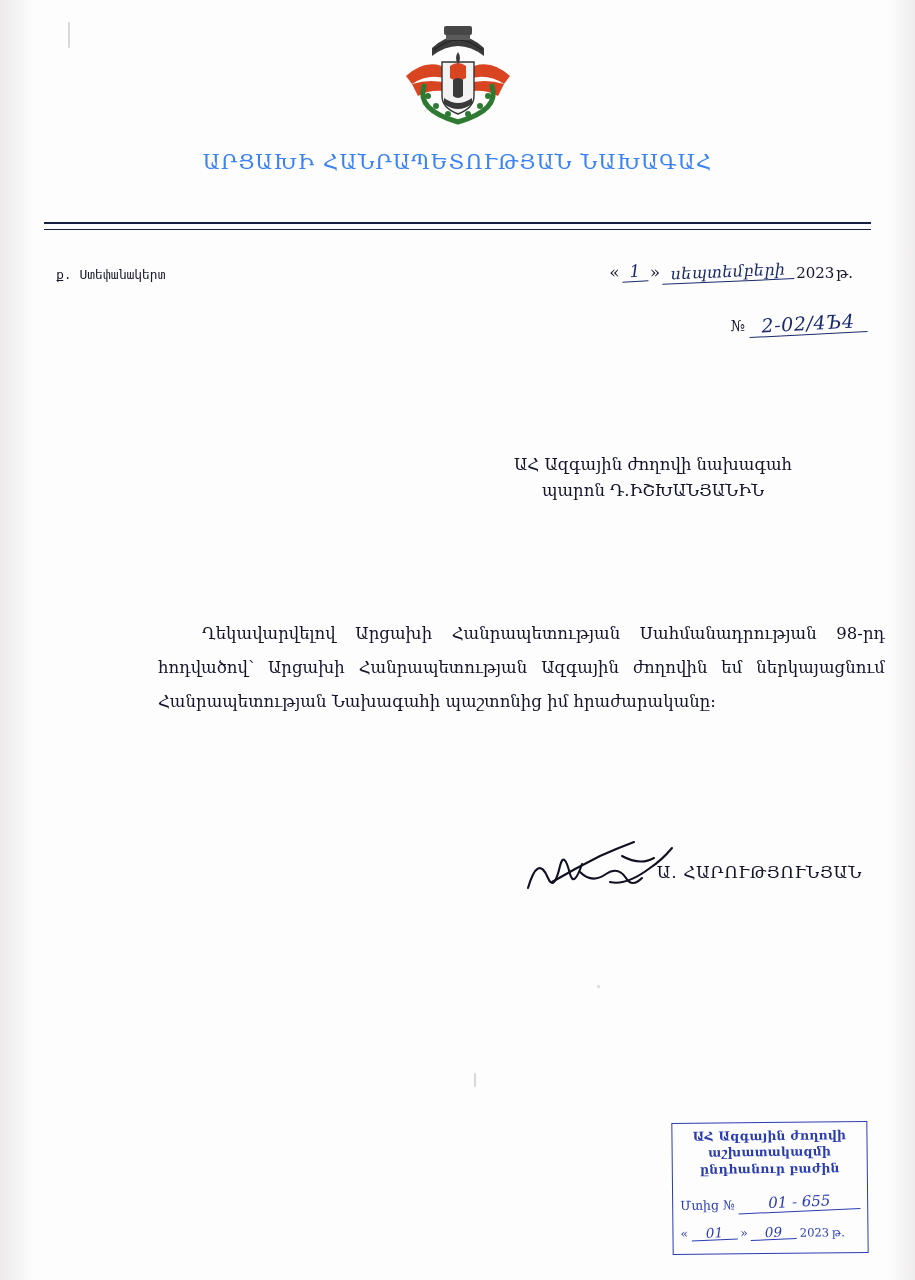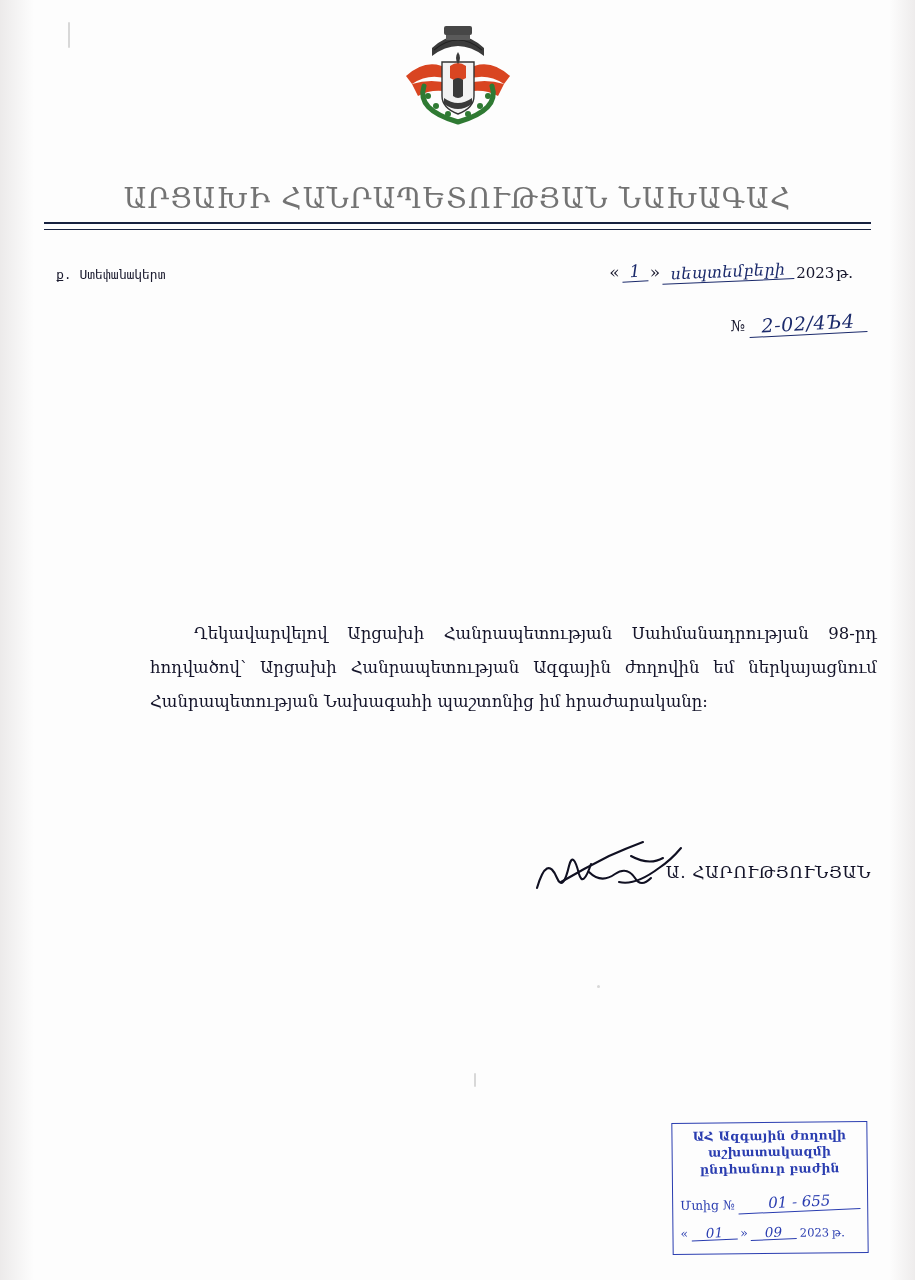--- a/index.html
+++ b/index.html
@@ -50,25 +50,24 @@
   }
 
   
   .org-title {
     position: absolute;
     top: 150px;
     left: 0;
     right: 0;
     text-align: center;
     font-family: "DejaVu Serif", "Liberation Serif", serif;
-    font-size: 28px;
+    font-size: 21px;
     letter-spacing: 1.2px;
-    color: #737373;
+    color: #3b82f6;
     white-space: nowrap;
-    margin-top: 32px;
   }
 
   .rule {
     position: absolute;
     left: 44px;
     right: 44px;
     top: 222px;
     height: 5px;
     border-top: 2.2px solid #16213f;
     border-bottom: 1.3px solid #16213f;
@@ -164,36 +163,36 @@
     position: absolute;
     left: 146px;
     top: 570px;
     font-family: "DejaVu Serif", "Liberation Serif", serif;
     font-size: 16.5px;
     color: #14142a;
   }
 
   .body-text {
     position: absolute;
-    left: 150px;
+    left: 158px;
     top: 617px;
     width: 727px;
     font-family: "DejaVu Serif", "Liberation Serif", serif;
     font-size: 16.5px;
     line-height: 2.05;
     text-align: justify;
     text-indent: 44px;
     color: #14142a;
   }
 
   
   .signature-block {
     position: absolute;
     top: 846px;
-    right: 44px;
+    right: 53px;
     width: 420px;
     height: 60px;
   }
   .sig-scribble {
     position: absolute;
     left: 80px;
     top: -8px;
     width: 160px;
     height: 62px;
   }
@@ -308,20 +307,24 @@
     <span class="hand-month">սեպտեմբերի</span>
     <span class="year">2023</span>
     <span class="year">թ.</span>
   </div>
 
   <div class="docnum">
     <span>№</span>
     <span class="hand-num">2-02/4Ъ4</span>
   </div>
 
+  <div class="addressee">
+    <div>ԱՀ Ազգային ժողովի նախագահ</div>
+    <div>պարոն Դ.ԻՇԽԱՆՅԱՆԻՆ</div>
+  </div>
 
 
   <div class="body-text">Ղեկավարվելով Արցախի Հանրապետության Սահմանադրության 98-րդ հոդվածով՝ Արցախի Հանրապետության Ազգային ժողովին եմ ներկայացնում Հանրապետության Նախագահի պաշտոնից իմ հրաժարականը:</div>
 
   <div class="signature-block">
     <div class="sig-scribble">
       <svg viewBox="0 0 160 62" width="160" height="62" xmlns="http://www.w3.org/2000/svg">
         <g fill="none" stroke="#101022" stroke-width="2.1" stroke-linecap="round" stroke-linejoin="round">
           <path d="M6 50 Q16 16 26 40 Q32 54 38 28 Q42 12 48 36 Q52 50 60 26"></path>
           <path d="M30 44 Q54 30 78 18 Q96 10 112 4"></path>

